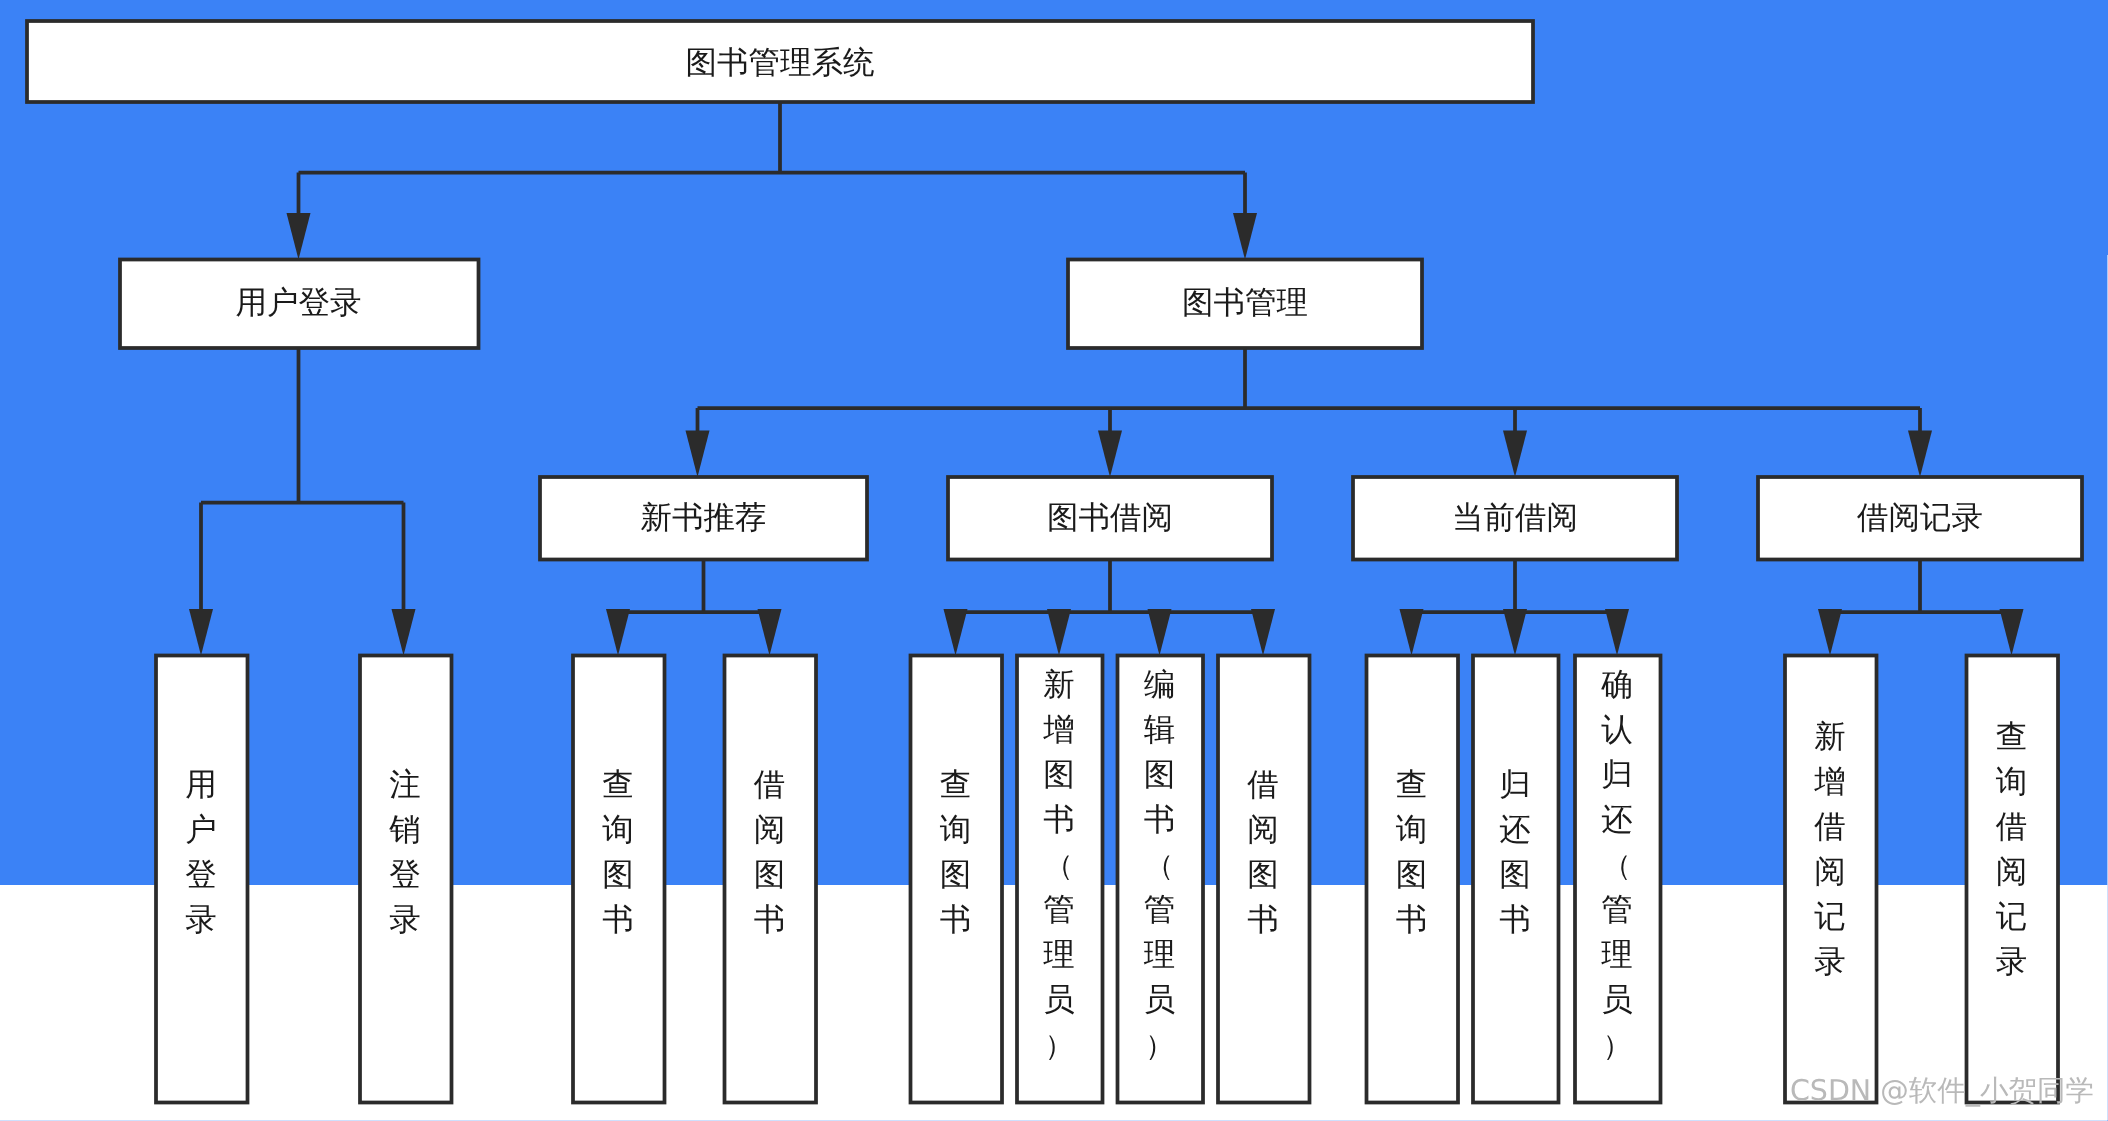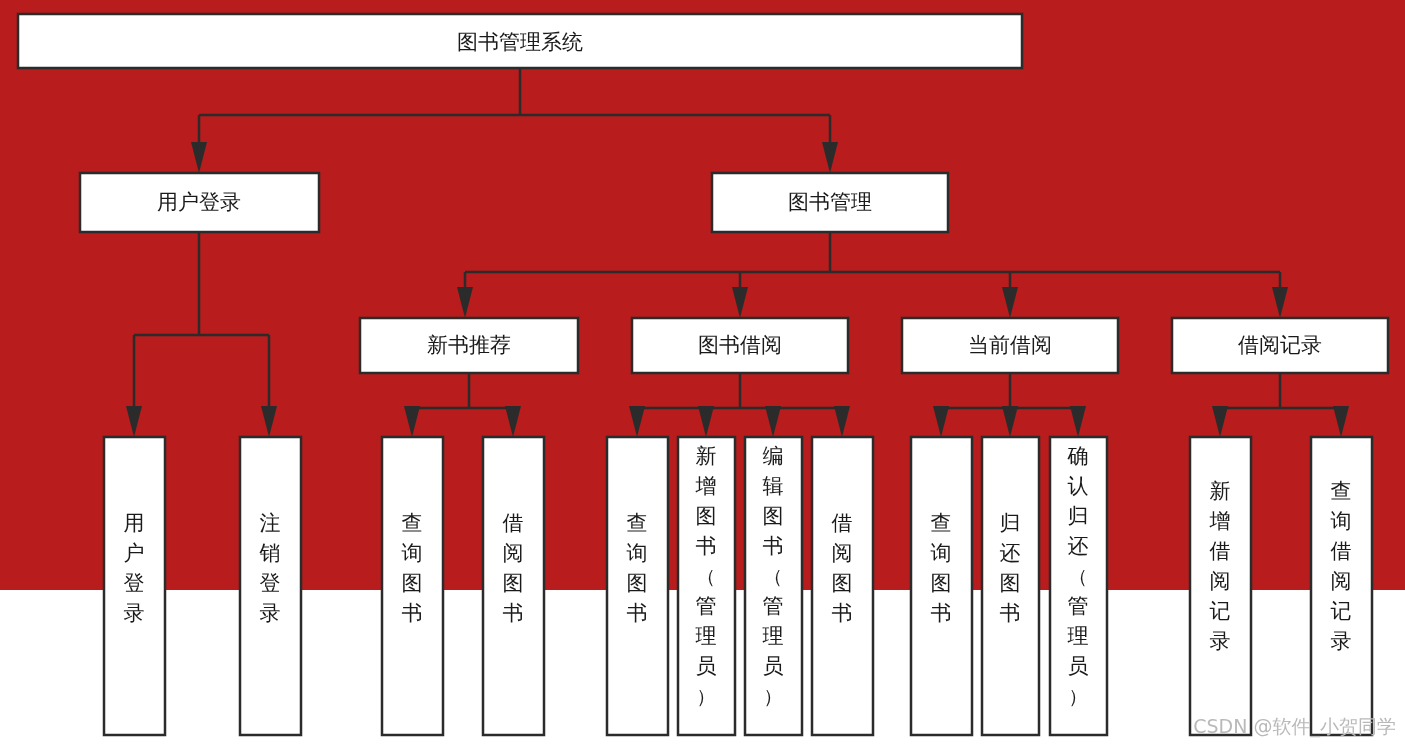--- a/index.html
+++ b/index.html
@@ -10,21 +10,21 @@
   body {
     width: 1405px;
     height: 747px;
     font-family: "DejaVu Sans", "Liberation Sans", sans-serif;
     overflow: hidden;
   }
   #diagram-root {
     position: relative;
     width: 1405px;
     height: 590px;
-    background: #b91c1c;
+    background: #3b82f6;
   }
   svg#tree-svg {
     position: absolute;
     left: 0;
     top: 0;
     width: 1405px;
     height: 747px;
   }
   .node-box {
     fill: #ffffff;

